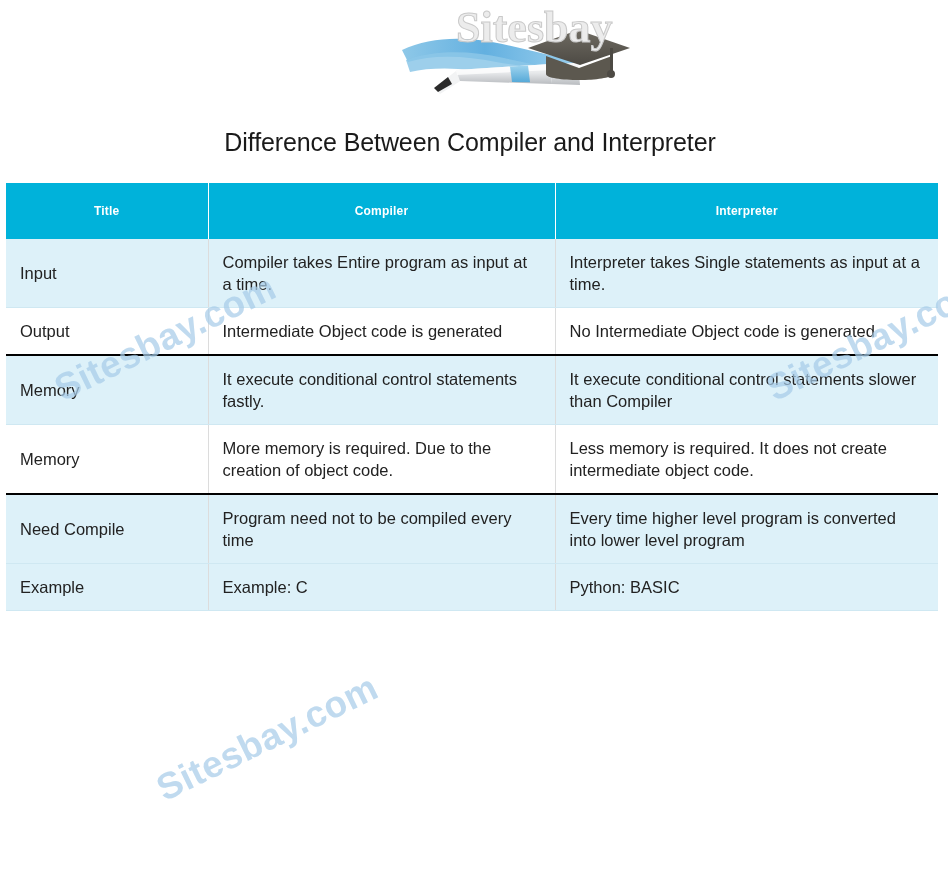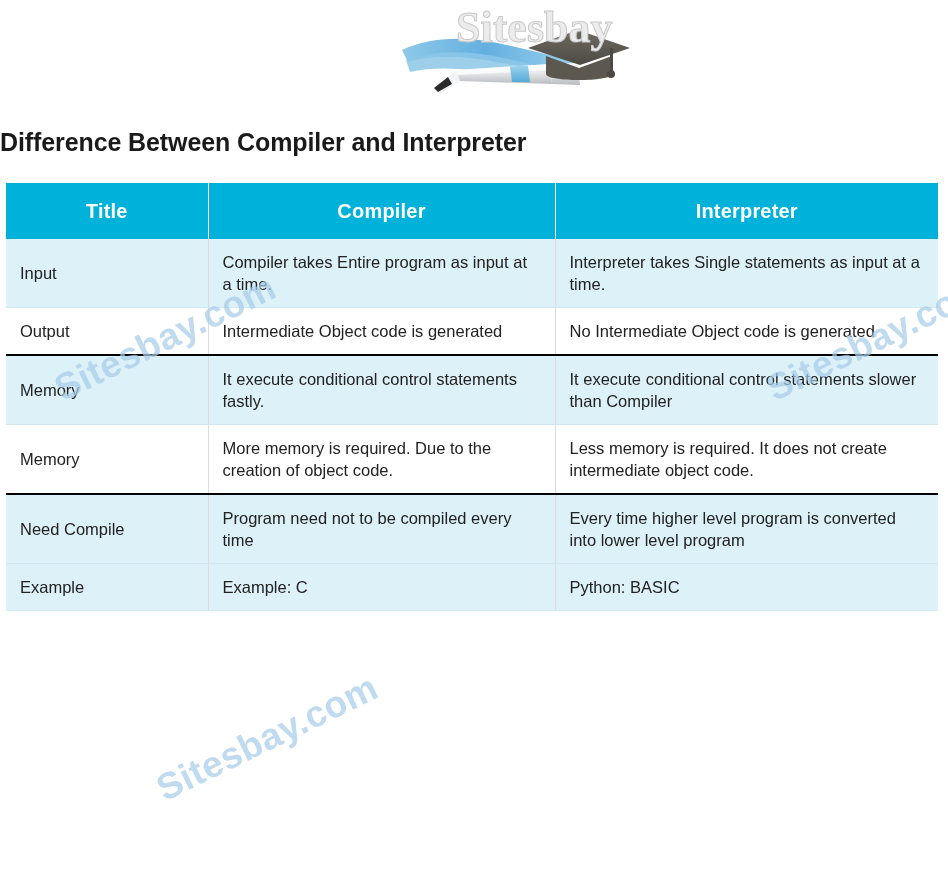--- a/index.html
+++ b/index.html
@@ -26,23 +26,23 @@
     position: absolute;
     left: 352px;
     top: 8px;
     width: 244px;
     height: 100px;
   }
   #logo-svg { display:block; }
 
   
   #page-title {
-    text-align: left;
+    text-align: center;
     font-size: 25px;
-    font-weight: bold;
+    font-weight: normal;
     color: #1a1a1a;
     letter-spacing: -0.1px;
     margin: 0;
     padding: 14px 8px 0 0;
     height: 46px;
     line-height: 32px;
     font-family: "Liberation Sans", sans-serif;
   }
 
   
@@ -58,21 +58,21 @@
     table-layout: fixed;
     font-family: "Liberation Sans", sans-serif;
   }
   table.diff col.c-title { width: 202px; }
   table.diff col.c-compiler { width: 347px; }
   table.diff col.c-interpreter { width: 383px; }
 
   table.diff thead th {
     background: #00b2da;
     color: #ffffff;
-    font-size: 20px;
+    font-size: 12px;
     font-weight: bold;
     text-align: center;
     height: 56px;
     padding: 0 6px;
     border-right: 1px solid #ffffff;
     letter-spacing: 0.2px;
   }
   table.diff thead th:last-child { border-right: none; }
 
   table.diff tbody td {

